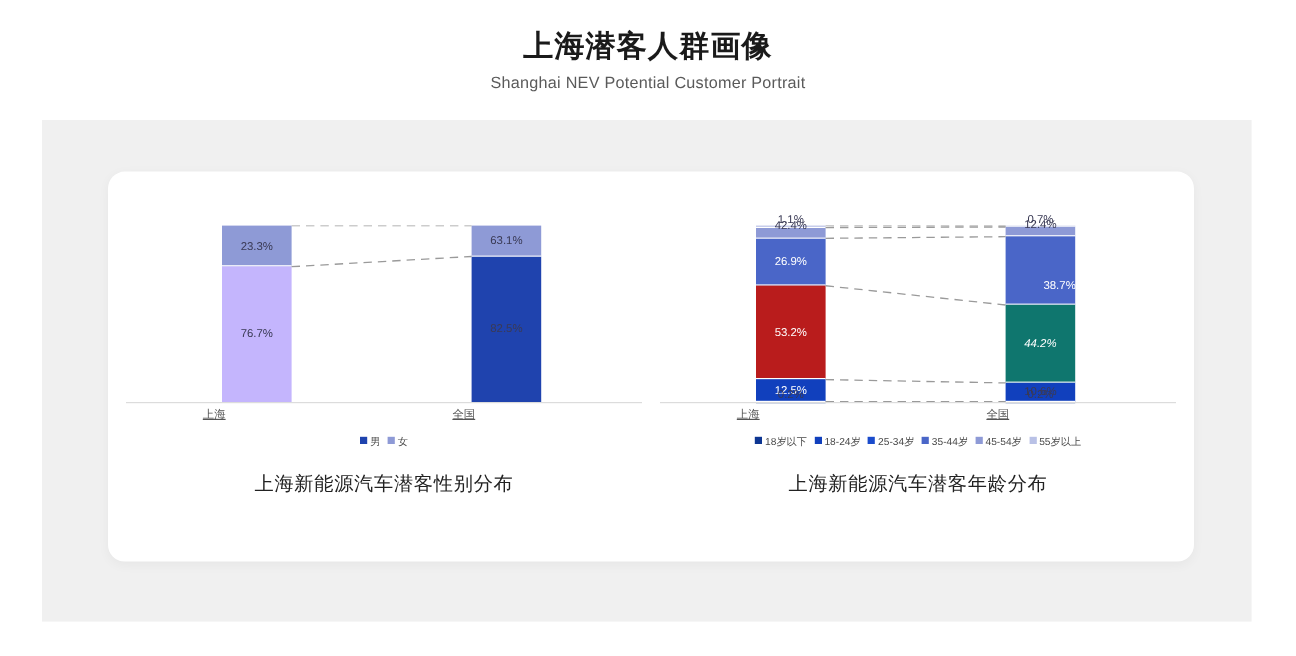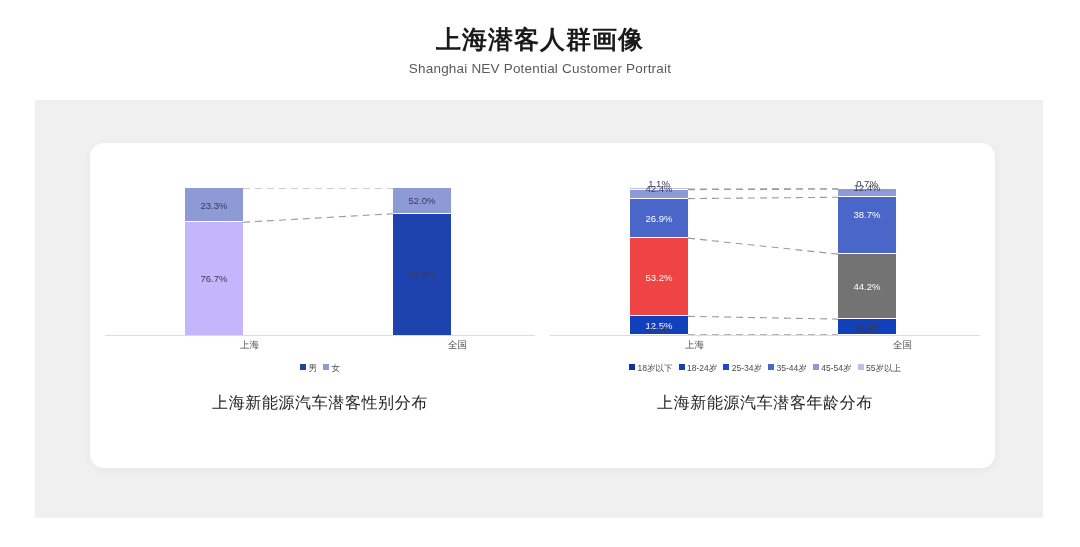--- a/index.html
+++ b/index.html
@@ -116,23 +116,24 @@
     font-size: 9.5px;
     line-height: 11px;
     white-space: nowrap;
   }
 
   
   .cat-label {
     position: absolute;
     top: 196px;
     width: 90px;
-    text-align: right;
+    text-align: left;
     font-size: 9.5px;
     color: #555555;
+    text-decoration: underline;
   }
   .cat-label.c1 { left: 69px; }
   .cat-label.c2 { left: 277px; }
 
   
   .connectors {
     position: absolute;
     left: 0;
     top: 45px;
     width: 100%;
@@ -201,21 +202,21 @@
           <div class="bar b1">
             <div class="seg" style="height: 34.251px; background: rgb(142, 154, 214);">
               <div class="seg-label" style="color: rgb(58, 58, 85); top: 11.6255px;">23.3%</div>
             </div>
             <div class="seg" style="height: 112.749px; background: #c4b5fd;">
               <div class="seg-label" style="color: rgb(58, 58, 85); top: 50.8745px;">76.7%</div>
             </div>
           </div>
           <div class="bar b2">
             <div class="seg" style="height: 25.725px; background: rgb(142, 154, 214);">
-              <div class="seg-label" style="color: rgb(58, 58, 85); top: 7.3625px;">52.0%</div>
+              <div class="seg-label" style="color: rgb(58, 58, 85); top: 7.3625px;">63.1%</div>
             </div>
             <div class="seg" style="height: 121.275px; background: rgb(31, 67, 174);">
               <div class="seg-label" style="color: rgb(58, 58, 85); top: 55.1375px;">82.5%</div>
             </div>
           </div>
         </div>
       <div class="connectors" id="conn-0">
           <svg width="440" height="147" style="position: absolute; left: 0px; top: 0px;">
             <line x1="143" y1="34.251000000000005" x2="293" y2="25.72500000000001" stroke="#9a9a9a" stroke-width="1.1" stroke-dasharray="7,5"></line>
             <line x1="143" y1="0" x2="293" y2="0" stroke="#9a9a9a" stroke-width="1.1" stroke-dasharray="7,5"></line>
@@ -233,41 +234,41 @@
           <div class="bar b1">
             <div class="seg" style="height: 1.617px; background: rgb(185, 193, 230);">
               <div class="seg-label" style="color: rgb(58, 58, 85); top: -10.1915px;">1.1%</div>
             </div>
             <div class="seg" style="height: 8.967px; background: rgb(142, 154, 214);">
               <div class="seg-label" style="color: rgb(58, 58, 85); top: -6.5165px;">42.4%</div>
             </div>
             <div class="seg" style="height: 39.543px; background: rgb(74, 102, 200);">
               <div class="seg-label" style="color: rgb(255, 255, 255); top: 14.2715px;">26.9%</div>
             </div>
-            <div class="seg" style="height: 78.204px; background: #ef4444;">
+            <div class="seg" style="height: 78.204px; background: #b91c1c;">
               <div class="seg-label" style="color: rgb(255, 255, 255); top: 33.602px;">53.2%</div>
             </div>
             <div class="seg" style="height: 18.375px; background: rgb(17, 64, 189);">
               <div class="seg-label" style="color: rgb(255, 255, 255); top: 3.6875px;">12.5%</div>
             </div>
             <div class="seg" style="height: 0.294px; background: rgb(13, 53, 146);">
               <div class="seg-label" style="color: rgb(58, 58, 85); top: -10.853px;">0.2%</div>
             </div>
           </div>
           <div class="bar b2">
             <div class="seg" style="height: 1.029px; background: rgb(185, 193, 230);">
               <div class="seg-label" style="color: rgb(58, 58, 85); top: -10.4855px;">0.7%</div>
             </div>
             <div class="seg" style="height: 8.085px; background: rgb(142, 154, 214);">
               <div class="seg-label" style="color: rgb(58, 58, 85); top: -6.9575px;">12.4%</div>
             </div>
             <div class="seg" style="height: 56.889px; background: rgb(74, 102, 200);">
-              <div class="seg-label" style="color: rgb(255, 255, 255); top: 12px;">38.7%</div>
-            </div>
-            <div class="seg" style="height: 64.974px; background: #737373;">
+              <div class="seg-label" style="color: rgb(255, 255, 255); top: 36px; padding-left: 16px;">38.7%</div>
+            </div>
+            <div class="seg" style="height: 64.974px; background: #0f766e; font-style: italic;">
               <div class="seg-label" style="color: rgb(255, 255, 255); top: 26.987px;">44.2%</div>
             </div>
             <div class="seg" style="height: 15.582px; background: rgb(17, 64, 189);">
               <div class="seg-label" style="color: rgb(58, 58, 85); top: 2.291px;">10.6%</div>
             </div>
             <div class="seg" style="height: 0.294px; background: rgb(13, 53, 146);">
               <div class="seg-label" style="color: rgb(58, 58, 85); top: -10.853px;">0.2%</div>
             </div>
           </div>
         </div>

